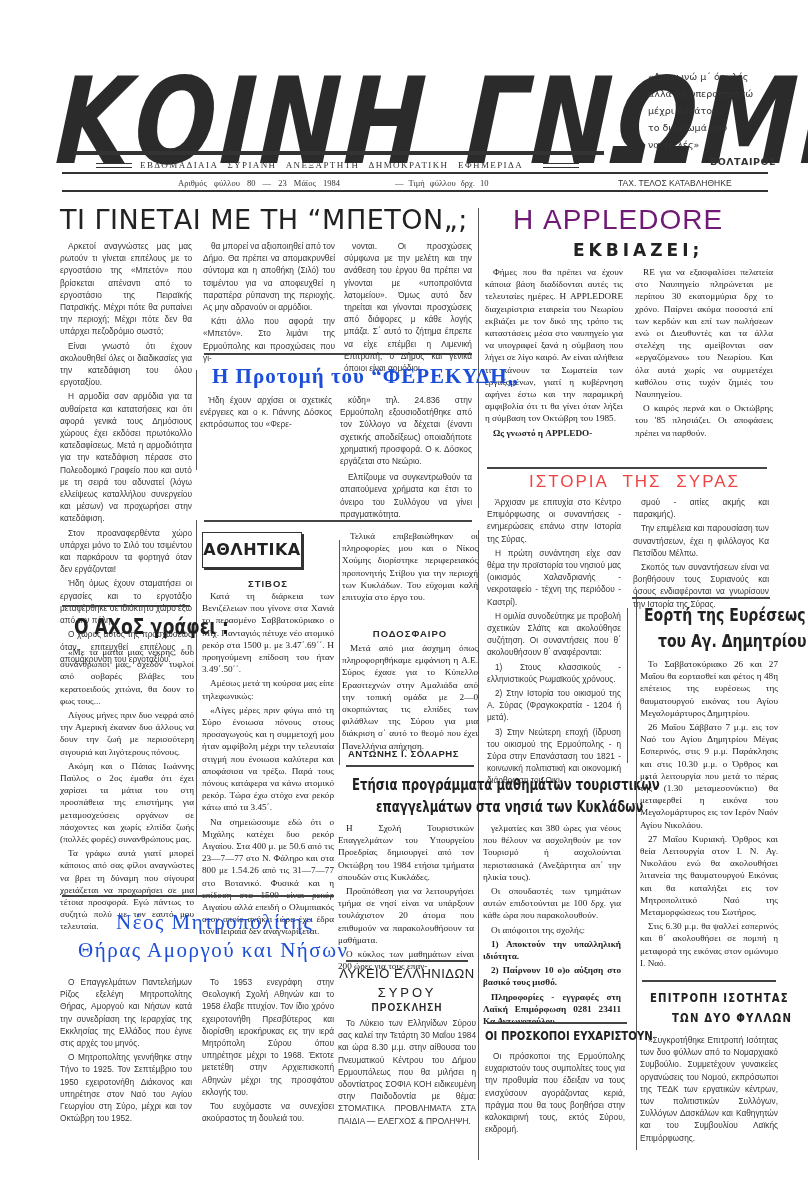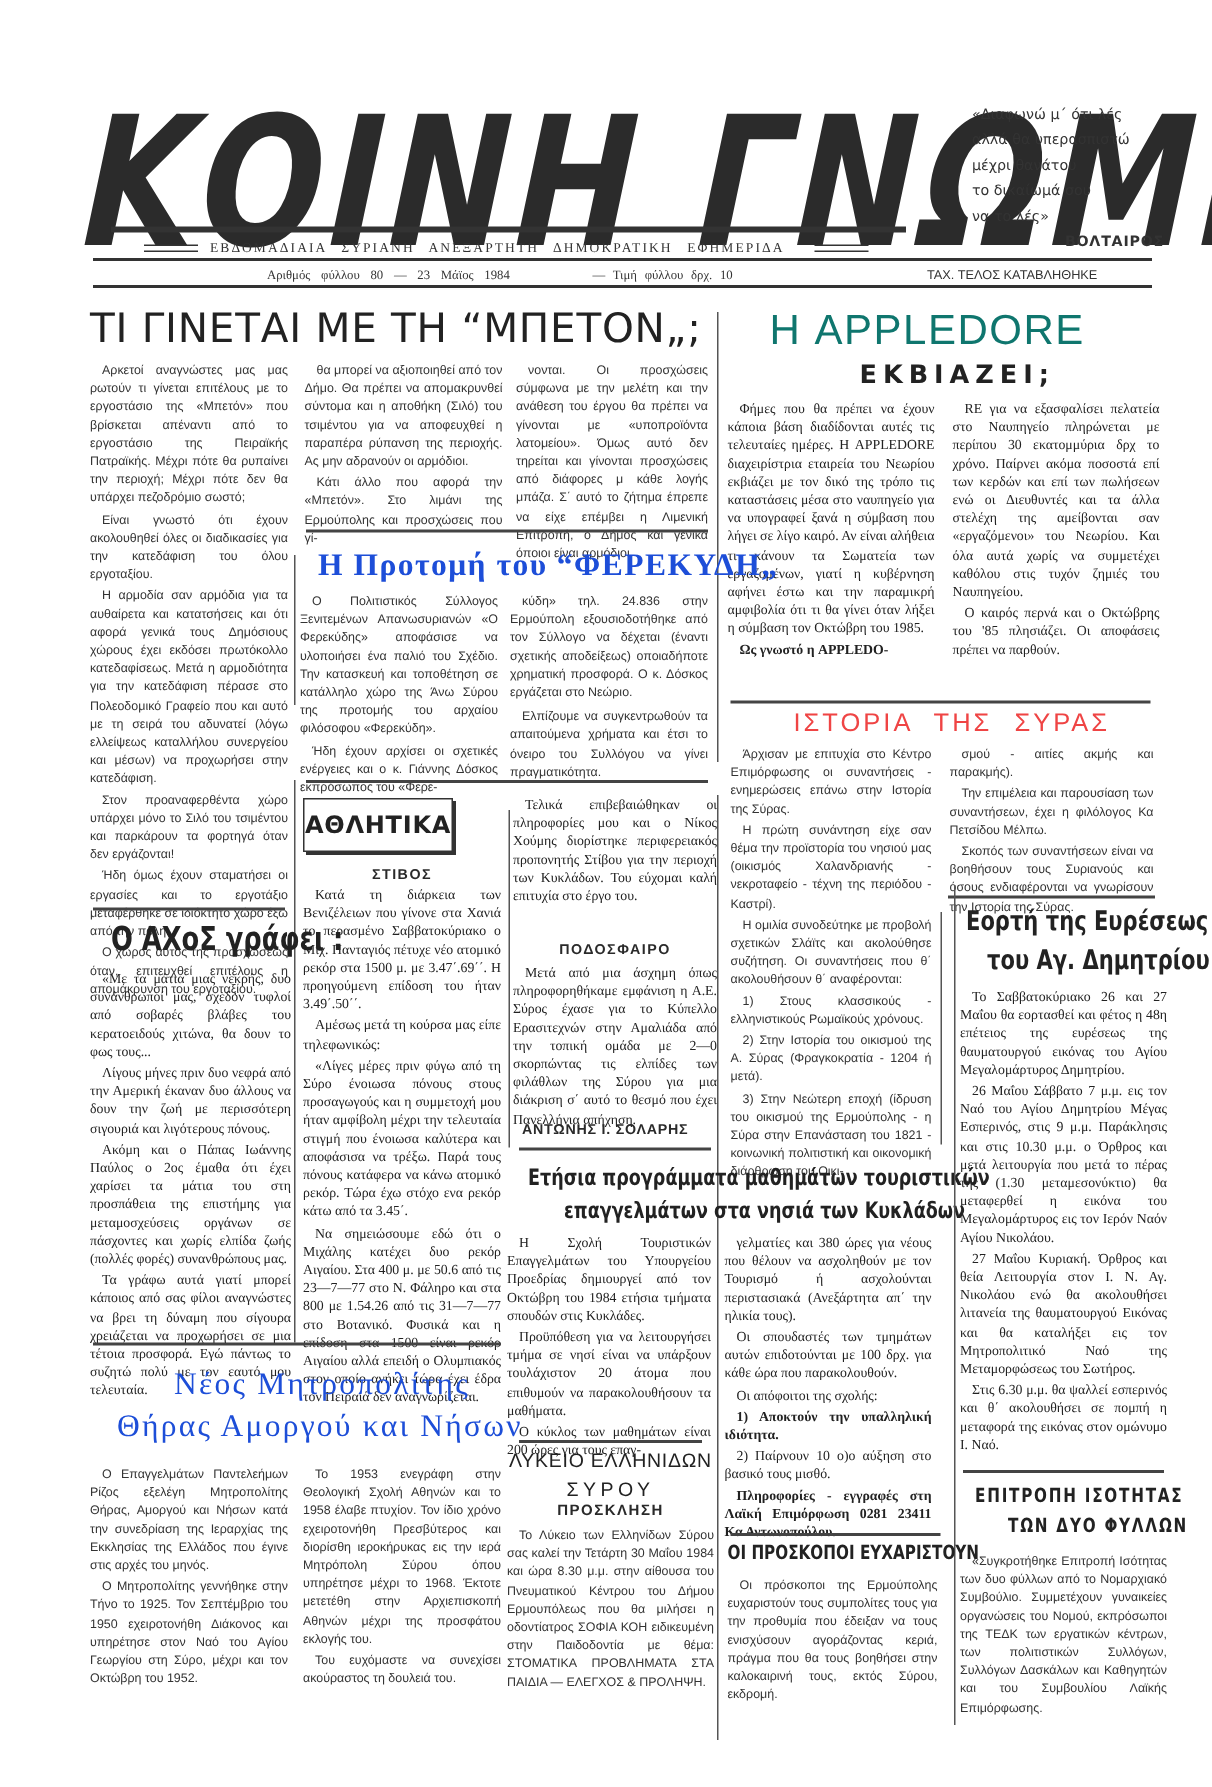--- a/index.html
+++ b/index.html
@@ -69,21 +69,21 @@
   <div class="abs p sans" style="left:284px;top:40px;width:128px;">
     <p>νονται. Οι προσχώσεις σύμφωνα με την μελέτη και την ανάθεση του έργου θα πρέπει να γίνονται με «υποπροϊόντα λατομείου». Όμως αυτό δεν τηρείται και γίνονται προσχώσεις από διάφορες μ κάθε λογής μπάζα. Σ΄ αυτό το ζήτημα έπρεπε να είχε επέμβει η Λιμενική Επιτροπή, ο Δήμος και γενικά όποιοι είναι αρμόδιοι.</p>
   </div>
 </div>
 <div class="vr" style="left:196px;top:370px;height:100px;"></div>
 <div class="hr" style="left:204px;top:353px;width:268px;"></div>
 
 <div class="vr" style="left:478px;top:208px;height:300px;"></div>
 
 <div class="abs" style="left:485px;top:200px;width:320px;">
-  <div class="abs sans" style="left:28px;top:4px;font-size:28px;letter-spacing:1px;color:#0f766e;white-space:nowrap;">Η APPLEDORE</div>
+  <div class="abs sans" style="left:28px;top:4px;font-size:28px;letter-spacing:1px;color:#701a75;white-space:nowrap;">Η APPLEDORE</div>
   <div class="abs" style="left:88px;top:40px;font-family:'DejaVu Sans',sans-serif;font-weight:bold;font-size:17px;letter-spacing:4px;color:#222;white-space:nowrap;">ΕΚΒΙΑΖΕΙ;</div>
   <div class="abs ps" style="left:0;top:66px;width:138px;">
     <p>Φήμες που θα πρέπει να έχουν κάποια βάση διαδίδονται αυτές τις τελευταίες ημέρες. Η APPLEDORE διαχειρίστρια εταιρεία του Νεωρίου εκβιάζει με τον δικό της τρόπο τις καταστάσεις μέσα στο ναυπηγείο για να υπογραφεί ξανά η σύμβαση που λήγει σε λίγο καιρό. Αν είναι αλήθεια τι κάνουν τα Σωματεία των εργαζομένων, γιατί η κυβέρνηση αφήνει έστω και την παραμικρή αμφιβολία ότι τι θα γίνει όταν λήξει η σύμβαση τον Οκτώβρη του 1985.</p>
     <p style="font-weight:bold;">Ως γνωστό η APPLEDO-</p>
   </div>
   <div class="abs ps" style="left:150px;top:66px;width:138px;">
     <p>RE για να εξασφαλίσει πελατεία στο Ναυπηγείο πληρώνεται με περίπου 30 εκατομμύρια δρχ το χρόνο. Παίρνει ακόμα ποσοστά επί των κερδών και επί των πωλήσεων ενώ οι Διευθυντές και τα άλλα στελέχη της αμείβονται σαν «εργαζόμενοι» του Νεωρίου. Και όλα αυτά χωρίς να συμμετέχει καθόλου στις τυχόν ζημιές του Ναυπηγείου.</p>
     <p>Ο καιρός περνά και ο Οκτώβρης του '85 πλησιάζει. Οι αποφάσεις πρέπει να παρθούν.</p>
   </div>
 </div>
@@ -104,21 +104,20 @@
     <p>Την επιμέλεια και παρουσίαση των συναντήσεων, έχει η φιλόλογος Κα Πετσίδου Μέλπω.</p>
     <p>Σκοπός των συναντήσεων είναι να βοηθήσουν τους Συριανούς και όσους ενδιαφέρονται να γνωρίσουν την Ιστορία της Σύρας.</p>
   </div>
 </div>
 <div class="vr" style="left:627px;top:608px;height:155px;"></div>
 <div class="hr" style="left:632px;top:597px;width:138px;"></div>
 
 <div class="abs" style="left:200px;top:362px;width:275px;">
   <div class="abs h-ital" style="left:12px;top:2px;">Η Προτομή του “ΦΕΡΕΚΥΔΗ„</div>
   <div class="abs p sans" style="left:0;top:32px;width:132px;">
-    <p>Ο Πολιτιστικός Σύλλογος Ξενιτεμένων Απανωσυριανών «Ο Φερεκύδης» αποφάσισε να υλοποιήσει ένα παλιό του Σχέδιο. Την κατασκευή και τοποθέτηση σε κατάλληλο χώρο της Άνω Σύρου της προτομής του αρχαίου φιλόσοφου «Φερεκύδη».</p>
     <p>Ήδη έχουν αρχίσει οι σχετικές ενέργειες και ο κ. Γιάννης Δόσκος εκπρόσωπος του «Φερε-</p>
   </div>
   <div class="abs p sans" style="left:140px;top:32px;width:132px;">
     <p>κύδη» τηλ. 24.836 στην Ερμούπολη εξουσιοδοτήθηκε από τον Σύλλογο να δέχεται (έναντι σχετικής αποδείξεως) οποιαδήποτε χρηματική προσφορά. Ο κ. Δόσκος εργάζεται στο Νεώριο.</p>
     <p style="margin-top:4px;">Ελπίζουμε να συγκεντρωθούν τα απαιτούμενα χρήματα και έτσι το όνειρο του Συλλόγου να γίνει πραγματικότητα.</p>
   </div>
 </div>
 <div class="vr" style="left:196px;top:520px;height:375px;"></div>
 <div class="hr" style="left:204px;top:520px;width:268px;"></div>
 
@@ -163,21 +162,21 @@
   <div class="abs ps" style="left:0;top:46px;width:136px;">
     <p>Η Σχολή Τουριστικών Επαγγελμάτων του Υπουργείου Προεδρίας δημιουργεί από τον Οκτώβρη του 1984 ετήσια τμήματα σπουδών στις Κυκλάδες.</p>
     <p>Προϋπόθεση για να λειτουργήσει τμήμα σε νησί είναι να υπάρξουν τουλάχιστον 20 άτομα που επιθυμούν να παρακολουθήσουν τα μαθήματα.</p>
     <p>Ο κύκλος των μαθημάτων είναι 200 ώρες για τους επαγ-</p>
   </div>
   <div class="abs ps" style="left:145px;top:46px;width:138px;">
     <p>γελματίες και 380 ώρες για νέους που θέλουν να ασχοληθούν με τον Τουρισμό ή ασχολούνται περιστασιακά (Ανεξάρτητα απ΄ την ηλικία τους).</p>
     <p>Οι σπουδαστές των τμημάτων αυτών επιδοτούνται με 100 δρχ. για κάθε ώρα που παρακολουθούν.</p>
     <p>Οι απόφοιτοι της σχολής:</p>
     <p style="font-weight:bold;">1) Αποκτούν την υπαλληλική ιδιότητα.</p>
-    <p style="font-weight:normal;">2) Παίρνουν 10 ο)ο αύξηση στο βασικό τους μισθό.</p>
+    <p style="font-weight:bold;">2) Παίρνουν 10 ο)ο αύξηση στο βασικό τους μισθό.</p>
     <p style="font-weight:bold;">Πληροφορίες - εγγραφές στη Λαϊκή Επιμόρφωση 0281 23411 Κα Αντωνοπούλου.</p>
   </div>
 </div>
 <div class="vr" style="left:636px;top:590px;height:560px;"></div>
 
 <div class="hr" style="left:62px;top:895px;width:272px;"></div>
 <div class="abs" style="left:60px;top:902px;width:280px;">
   <div class="abs h-ital" style="left:56px;top:8px;font-weight:normal;font-size:21px;letter-spacing:1.5px;">Νέος Μητροπολίτης</div>
   <div class="abs h-ital" style="left:18px;top:36px;font-weight:normal;font-size:21px;letter-spacing:1.5px;">Θήρας Αμοργού και Νήσων</div>
   <div class="abs p sans" style="left:0;top:74px;width:132px;">

